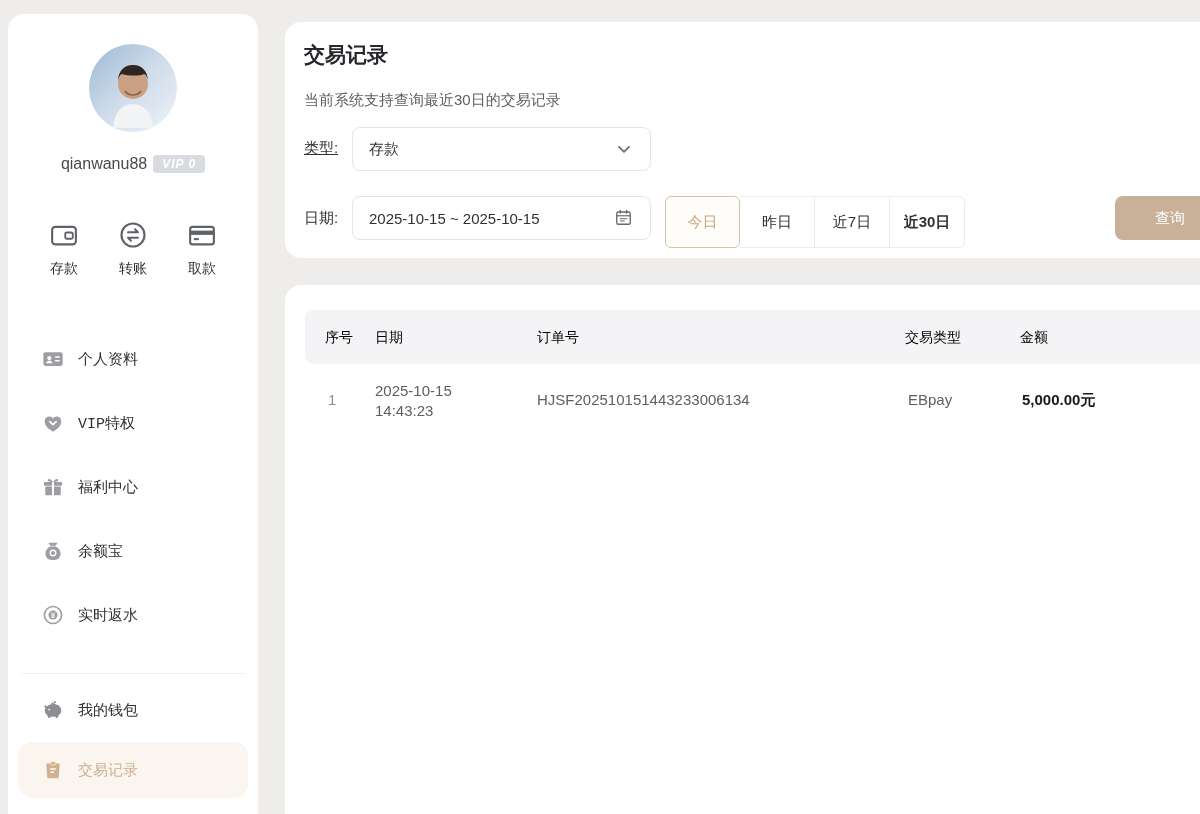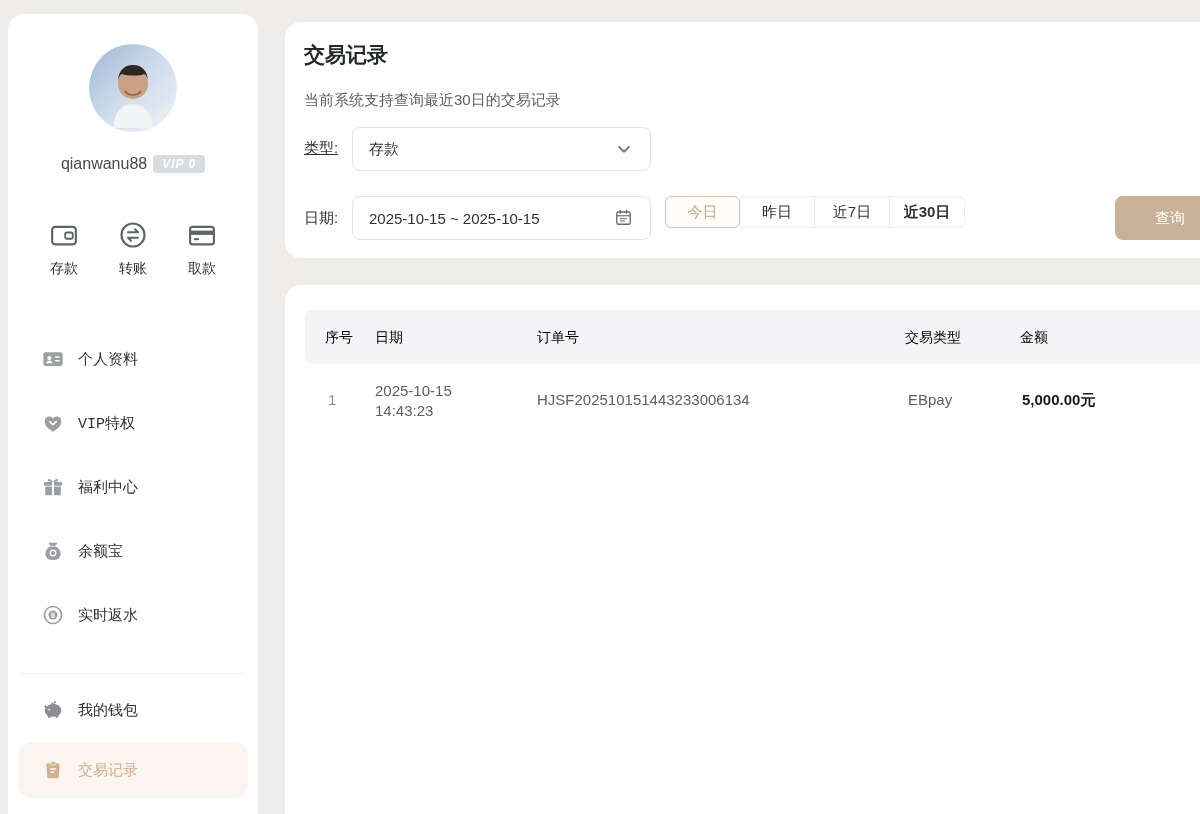--- a/index.html
+++ b/index.html
@@ -53,21 +53,21 @@
     border:1px solid #e4e4e4; border-radius:8px; background:#fff;
     display:flex; align-items:center; padding:0 16px; cursor:pointer;
   }
   .select-box { top:105px; }
   .date-box { top:174px; }
   .select-box .val, .date-box .val { font-size:15px; color:#303133; flex:1; }
   .box-ico { width:20px; height:20px; color:#66696e; flex:0 0 20px; }
 
   .range-group { position:absolute; left:380px; top:174px; display:flex; }
   .range-btn {
-    width:75px; height:32px; background:#fff; border:1px solid #ececec; border-left:none;
+    width:75px; height:52px; background:#fff; border:1px solid #ececec; border-left:none;
     display:flex; align-items:center; justify-content:center;
     font-size:15px; color:#303133; cursor:pointer;
   }
   .range-btn:first-child { border-left:1px solid #ececec; border-radius:6px 0 0 6px; }
   .range-btn:last-child { border-radius:0 6px 6px 0;font-weight:bold; }
   .range-btn.active { border:1px solid #d8c3a7; color:#c9a57c; background:#fffdfa; border-radius:6px; }
 
   .search-btn {
     position:absolute; left:830px; top:174px; width:110px; height:44px;
     background:#c9b199; color:#fff; font-size:15px; border:none; border-radius:8px;

